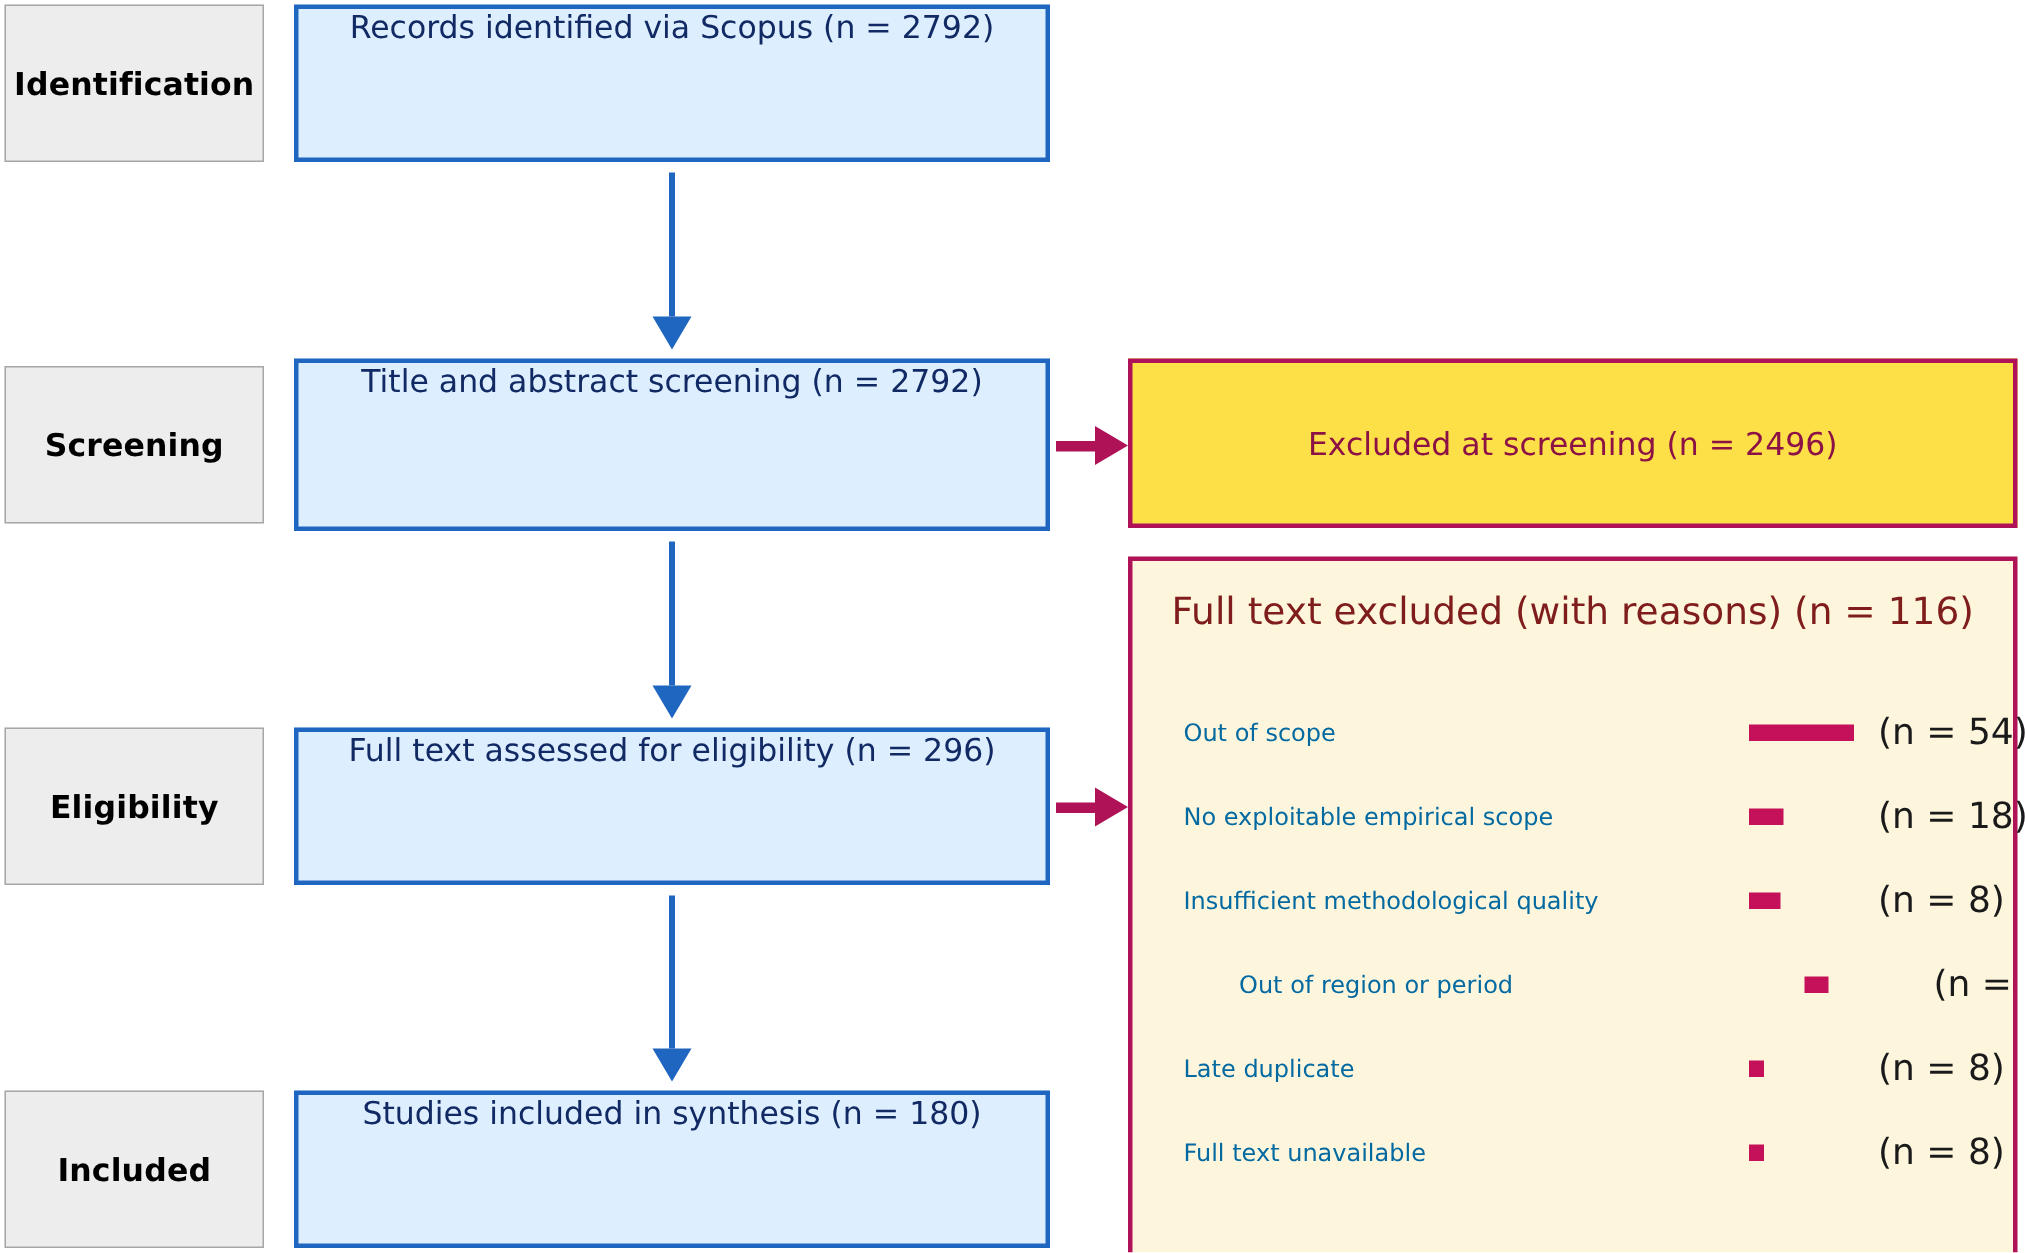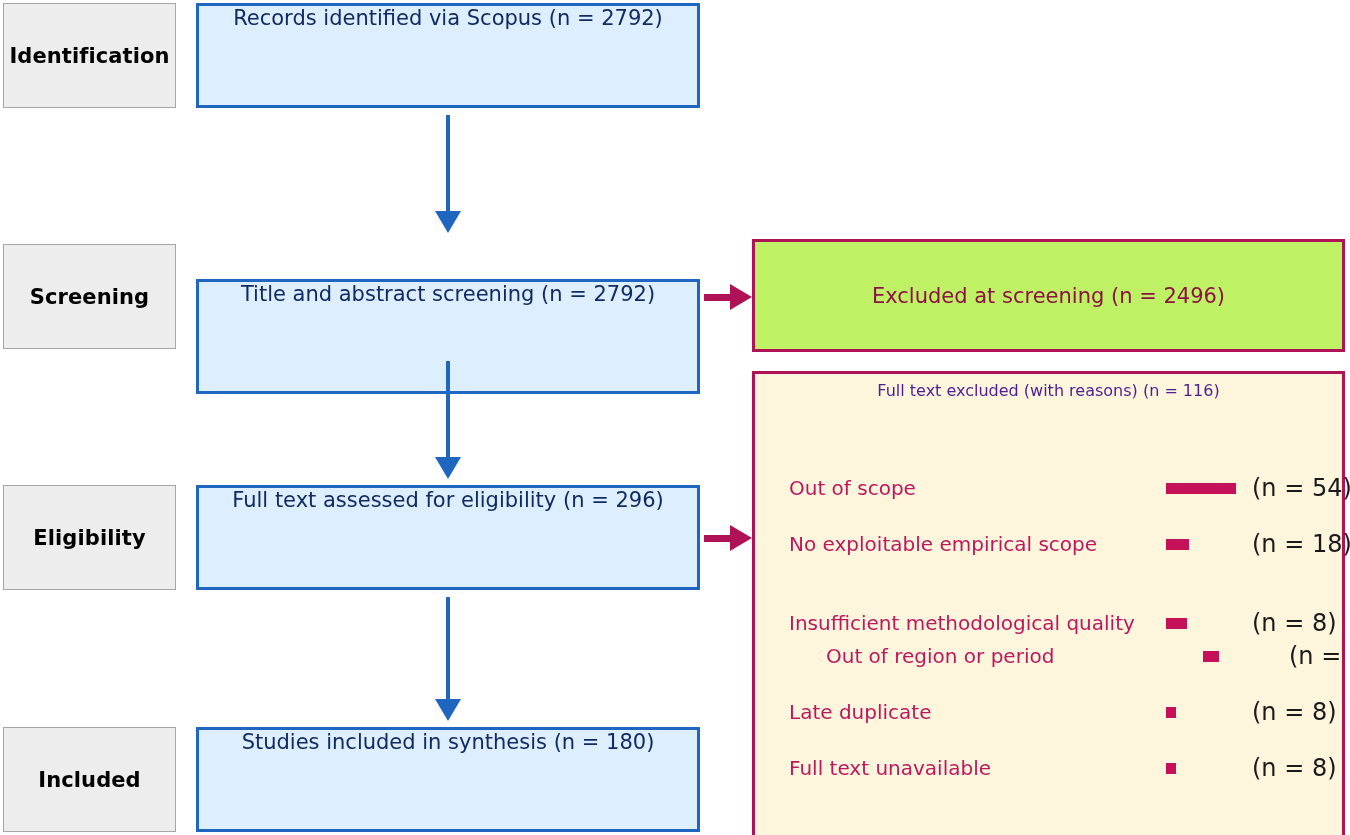--- a/index.html
+++ b/index.html
@@ -48,21 +48,21 @@
     justify-content: center;
     color: #122a63;
     font-size: 21px;
     text-align: center;
   }
 
   
   .excl-box {
     position: absolute;
     box-sizing: border-box;
-    background: #bef264;
+    background: #fde047;
     border: 3px solid #b01257;
     display: flex;
     align-items: center;
     justify-content: center;
     color: #8c1245;
     font-size: 21px;
     text-align: center;
   }
 
   
@@ -71,38 +71,38 @@
     left: 752px;
     top: 371px;
     width: 593px;
     height: 470px;
     box-sizing: border-box;
     background: #fdf6dd;
     border: 3px solid #b01257;
   }
   .reasons-title {
     position: absolute;
-    top: 7px;
+    top: 19px;
     left: 0;
     width: 100%;
     text-align: center;
-    color: #4c1d95;
-    font-size: 16px;
+    color: #7f1d1d;
+    font-size: 25px;
   }
   .reason-row {
     position: absolute;
     left: 34px;
     width: 540px;
     height: 26px;
     display: flex;
     align-items: center;
   }
   .reason-label {
-    color: #be185d;
-    font-size: 20px;
+    color: #0369a1;
+    font-size: 16px;
     white-space: nowrap;
   }
   .reason-bar-cell {
     position: absolute;
     left: 377px;
     height: 26px;
     display: flex;
     align-items: center;
   }
   .reason-bar {
@@ -179,21 +179,21 @@
     <span>Included</span>
   </div>
   <div class="stage-label" style="top:485px;height:105px;">
     <span>Eligibility</span>
   </div>
 
   <div class="flow-box" style="top:3px;height:105px;">
     <span>Records identified via Scopus (n = 2792)</span>
   </div>
 
-  <div class="flow-box" style="top:239px;height:115px;margin-top:40px;">
+  <div class="flow-box" style="top:239px;height:115px;">
     <span>Title and abstract screening (n = 2792)</span>
   </div>
 
   <div class="flow-box" style="top:485px;height:105px;">
     <span>Full text assessed for eligibility (n = 296)</span>
   </div>
 
   <div class="flow-box" style="top:727px;height:105px;">
     <span>Studies included in synthesis (n = 180)</span>
   </div>
@@ -240,21 +240,21 @@
     </div>
 
     <div class="reason-row" style="top:157px;">
       <span class="reason-label">No exploitable empirical scope</span>
       <span class="reason-bar-cell">
         <span class="reason-bar" style="width:23px;"></span>
       </span>
       <span class="reason-count">(n = 18)</span>
     </div>
 
-    <div class="reason-row" style="top:213px;margin-top:23px;">
+    <div class="reason-row" style="top:213px;">
       <span class="reason-label">Insufficient methodological quality</span>
       <span class="reason-bar-cell">
         <span class="reason-bar" style="width:21px;"></span>
       </span>
       <span class="reason-count">(n = 8)</span>
     </div>
 
     <div class="reason-row" style="top:269px;margin-left:37px;">
       <span class="reason-label">Out of region or period</span>
       <span class="reason-bar-cell">

